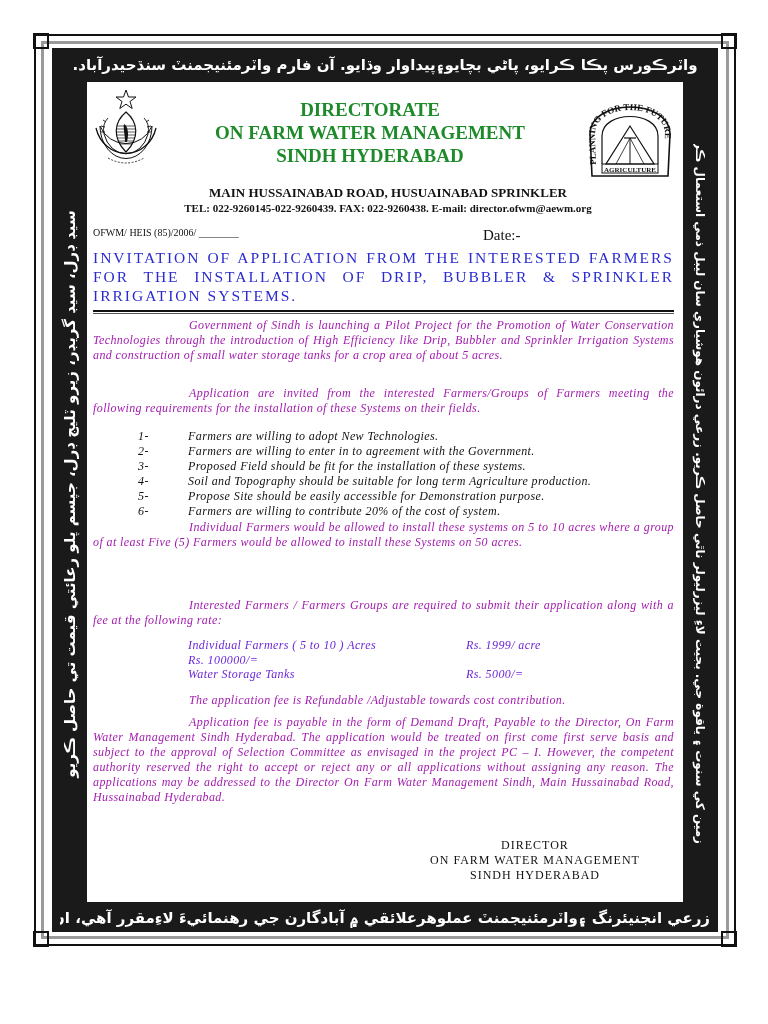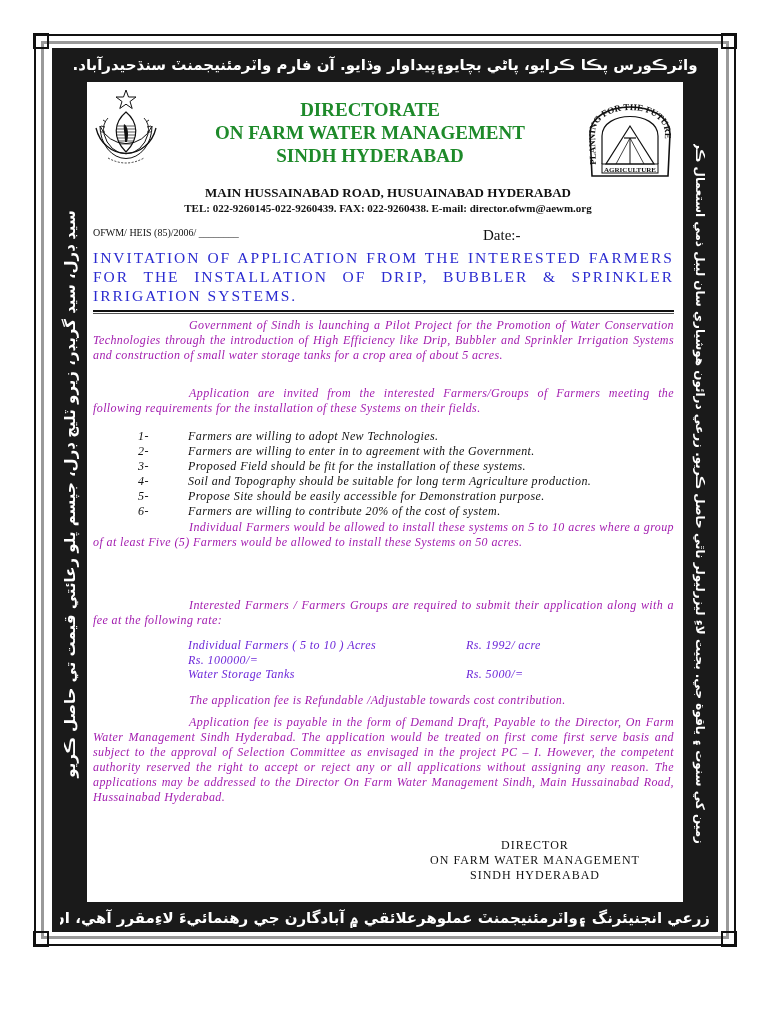--- a/index.html
+++ b/index.html
@@ -139,21 +139,21 @@
   <line x1="48" y1="54" x2="34" y2="80" stroke="#111" stroke-width="0.8"></line>
   <line x1="48" y1="54" x2="62" y2="80" stroke="#111" stroke-width="0.8"></line>
   <rect x="20" y="80" width="56" height="9" fill="none" stroke="#111" stroke-width="1"></rect>
   <text x="48" y="87.5" text-anchor="middle" font-family="Liberation Serif, serif" font-size="7" font-weight="bold" fill="#111">AGRICULTURE</text>
 </svg>
 
 <div class="org-title org-t1">DIRECTORATE</div>
 <div class="org-title org-t2">ON FARM WATER MANAGEMENT</div>
 <div class="org-title org-t3">SINDH HYDERABAD</div>
 
-<div class="address addr1">MAIN HUSSAINABAD ROAD, HUSUAINABAD HYDERABAD</div>
+<div class="address addr1">MAIN HUSSAINABAD ROAD, HUSUAINABAD SPRINKLER</div>
 <div class="address addr2">TEL: 022-9260145-022-9260439. FAX: 022-9260438. E-mail: director.ofwm@aewm.org</div>
 
 <div class="ref">OFWM/ HEIS (85)/2006/ ________</div>
 <div class="date">Date:-</div>
 
 <div class="headline">INVITATION OF APPLICATION FROM THE INTERESTED FARMERS FOR THE INSTALLATION OF DRIP, BUBBLER &amp; SPRINKLER IRRIGATION SYSTEMS.</div>
 
 <div class="rule rule1"></div>
 <div class="rule rule2"></div>
 
@@ -194,21 +194,21 @@
 <div class="body p3">
   <p class="para">Individual Farmers would be allowed to install these systems on 5 to 10 acres where a group of at least Five (5) Farmers would be allowed to install these Systems on 50 acres.</p>
 </div>
 <div class="body p4">
   <p class="para">Interested Farmers / Farmers Groups are required to submit their application along with a fee at the following rate:</p>
 </div>
 
 <div class="fees">
   <div class="fee-row">
     <span class="fee-name">Individual Farmers ( 5 to 10 ) Acres</span>
-    <span class="fee-amt">Rs. 1992/ acre</span>
+    <span class="fee-amt">Rs. 1999/ acre</span>
   </div>
   <div class="fee-row">
     <span class="fee-amt">Rs. 100000/=</span>
   </div>
   <div class="fee-row">
     <span class="fee-name">Water Storage Tanks</span>
     <span class="fee-amt">Rs. 5000/=</span>
   </div>
 </div>
 

